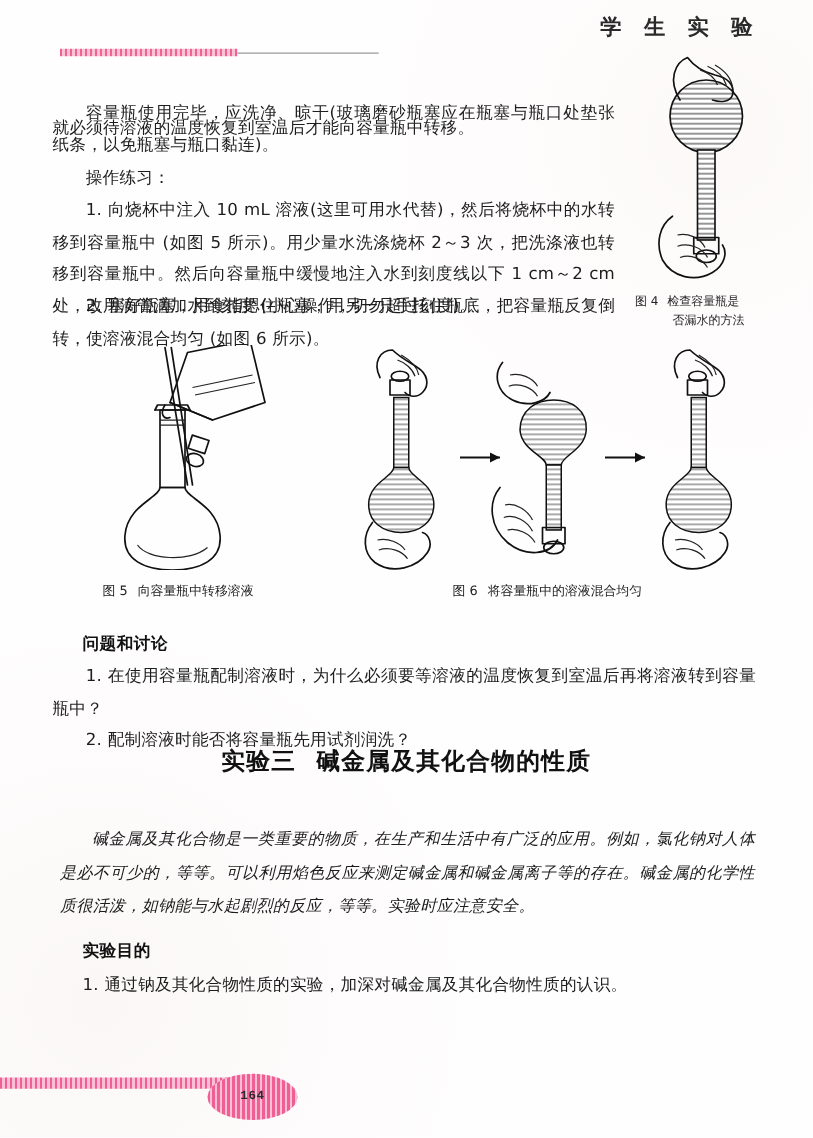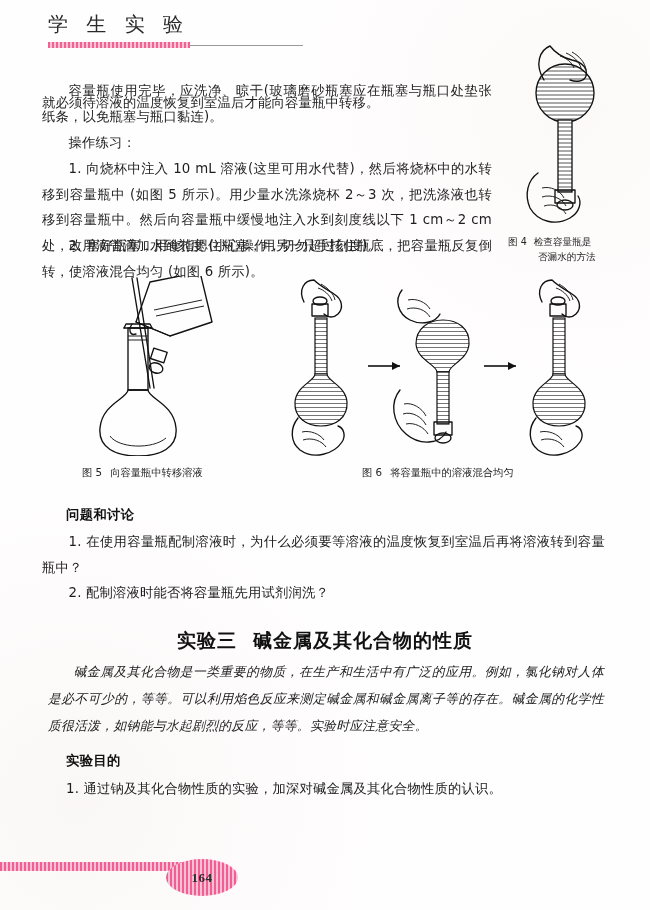--- a/index.html
+++ b/index.html
@@ -27,25 +27,26 @@
 
   
   .runhead {
     position: absolute;
     left: 48px;
     top: 14px;
     width: 560px;
   }
   .runhead-title {
     font-family: "DejaVu Sans", "Liberation Sans", sans-serif;
-    font-size: 20px;
-    font-weight: 400;
+    font-size: 17px;
+    font-weight: 700;
     letter-spacing: 6px;
     color: #2a2a2a;
     line-height: 1;
+    text-align: right;
   }
   .runhead-rules {
     position: relative;
     margin-top: 8px;
     height: 6px;
   }
   .runhead-pinkbar {
     position: absolute;
     left: 0;
     top: 0;
@@ -136,21 +137,21 @@
     color: #111;
     letter-spacing: 0.4px;
   }
   #p-q1 { left: 42px; top: 529px; width: 563px; }
   #p-q2 { left: 42px; top: 580px; width: 563px; }
 
   
   #h-exp {
     position: absolute;
     left: 0;
-    top: 628px;
+    top: 596px;
     width: 650px;
     text-align: center;
     font-size: 19px;
     font-weight: 700;
     color: #111;
     letter-spacing: 1px;
   }
   #h-exp .exp-num { margin-right: 16px; }
 
   
@@ -211,22 +212,22 @@
     border-radius: 50%;
     background:
       repeating-linear-gradient(90deg,
         #ef5f95 0px, #ef5f95 2px,
         #fbbfd4 2px, #fbbfd4 4px);
     display: flex;
     align-items: center;
     justify-content: center;
   }
   .folio-num {
-    font-family: Liberation Serif, serif;
-    font-size: 13px;
+    font-family: Liberation Mono, monospace;
+    font-size: 10px;
     font-weight: 700;
     color: #2b2b2b;
     letter-spacing: 0.5px;
   }
 
   svg { display: block; }
   .ln { fill: none; stroke: #111; stroke-width: 1.35; stroke-linejoin: round; stroke-linecap: round; }
   .ln-thin { fill: none; stroke: #222; stroke-width: 1; }
   .liquid { fill: url(#hatch); stroke: #111; stroke-width: 1.35; }
   .arrow { fill: none; stroke: #111; stroke-width: 1.6; }

